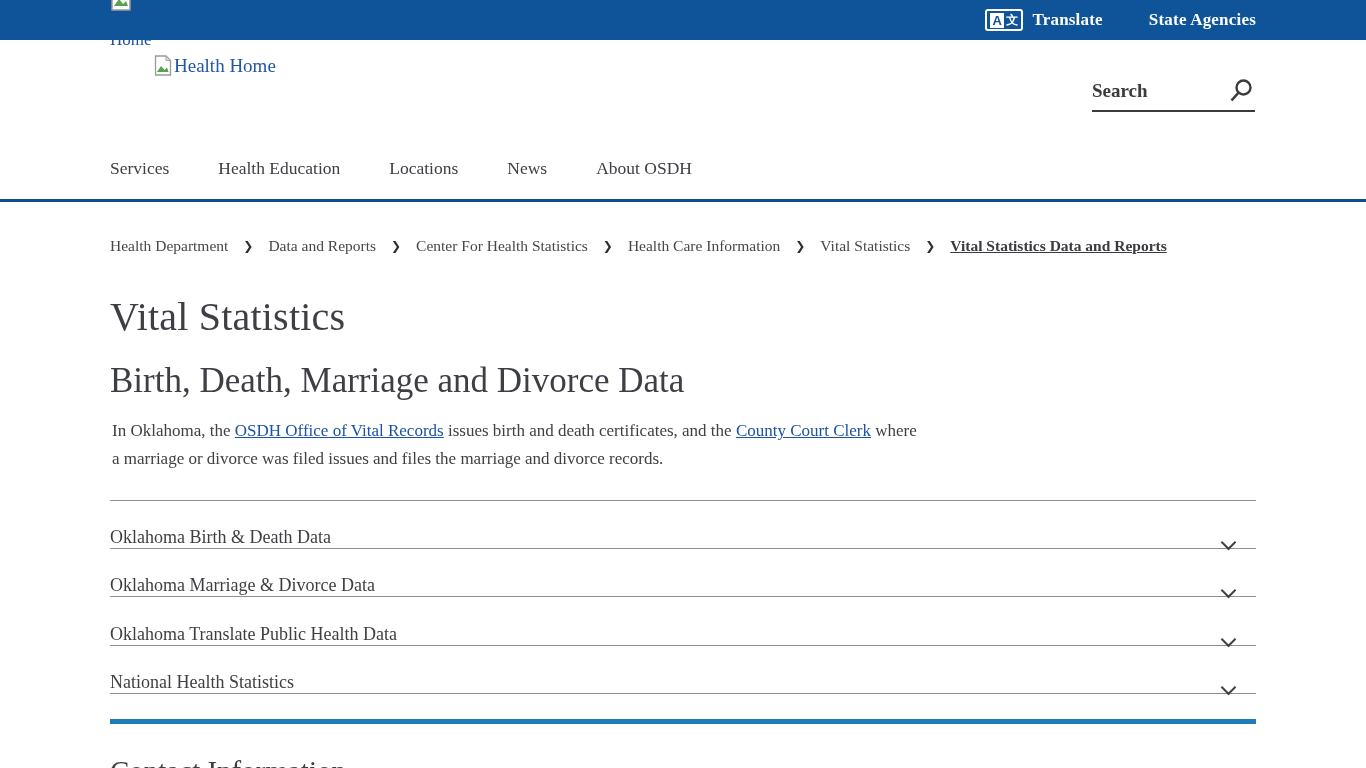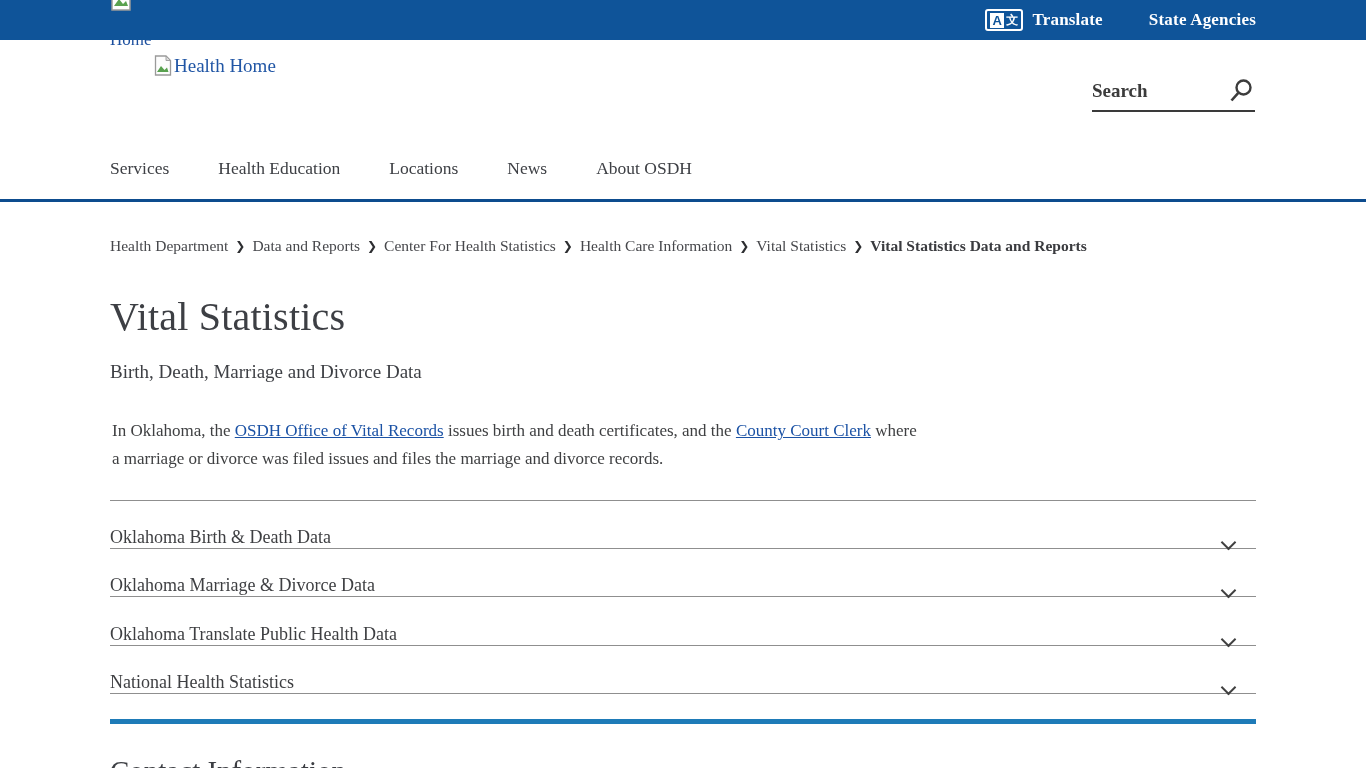--- a/index.html
+++ b/index.html
@@ -69,35 +69,35 @@
     font-size:17.5px; color:#3e4045; text-decoration:none; cursor:pointer;
   }
   .nav-border {
     position:absolute; left:0; top:199px; width:1366px; height:3px;
     background:#0d4c8e; z-index:1;
   }
 
   
   .breadcrumb {
     position:absolute; left:110px; top:237px; width:1150px; z-index:1;
-    display:flex; align-items:center; flex-wrap:wrap; gap:7px;
+    display:flex; align-items:center; flex-wrap:wrap; gap:15px;
     font-size:15.5px; color:#46474b;
   }
   .crumb { text-decoration:none; color:#46474b; cursor:pointer; }
-  .crumb-current { font-weight:bold; color:#3a3b3f; }
+  .crumb-current { font-weight:bold; color:#3a3b3f;text-decoration:underline; }
   .crumb-sep { color:#2d2e31; font-size:12px; font-family:"DejaVu Sans", sans-serif; }
 
   
   .page-title {
     position:absolute; left:110px; top:293px; z-index:1;
     font-size:40px; font-weight:normal; color:#3d3f44; letter-spacing:.2px;
   }
   .page-subtitle {
     position:absolute; left:110px; top:361px; z-index:1;
-    font-size:19px; font-weight:normal; color:#3d3f44;
+    font-size:35px; font-weight:normal; color:#3d3f44;
   }
   .intro {
     position:absolute; left:112px; top:417px; width:815px; z-index:1;
     font-size:17px; line-height:27.5px; color:#3f4042;
   }
   .intro a { color:#1b52a5; text-decoration:underline; cursor:pointer; }
 
   
   .accordion {
     position:absolute; left:110px; top:500px; width:1146px; z-index:1;

